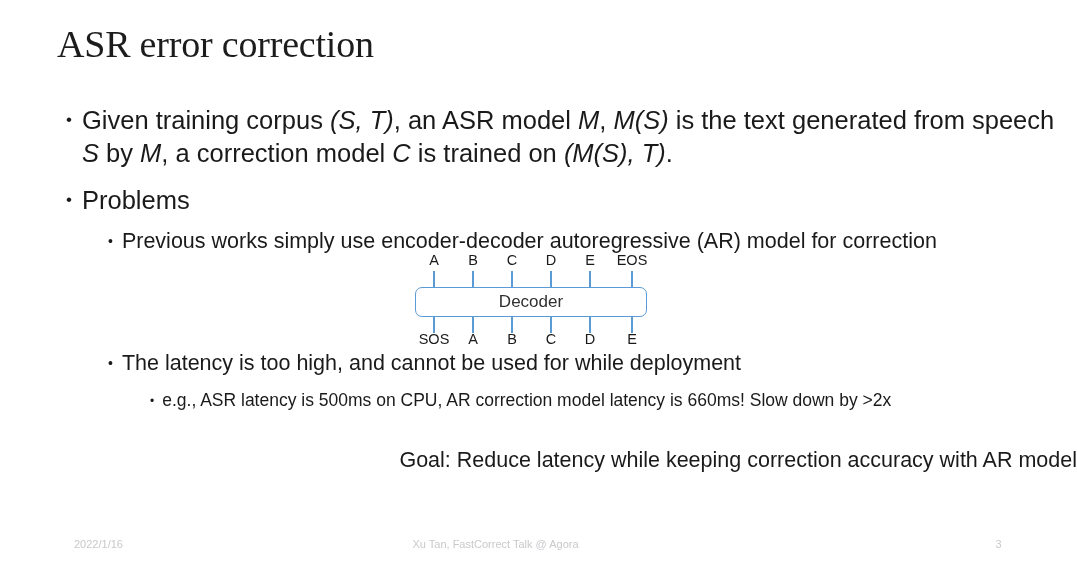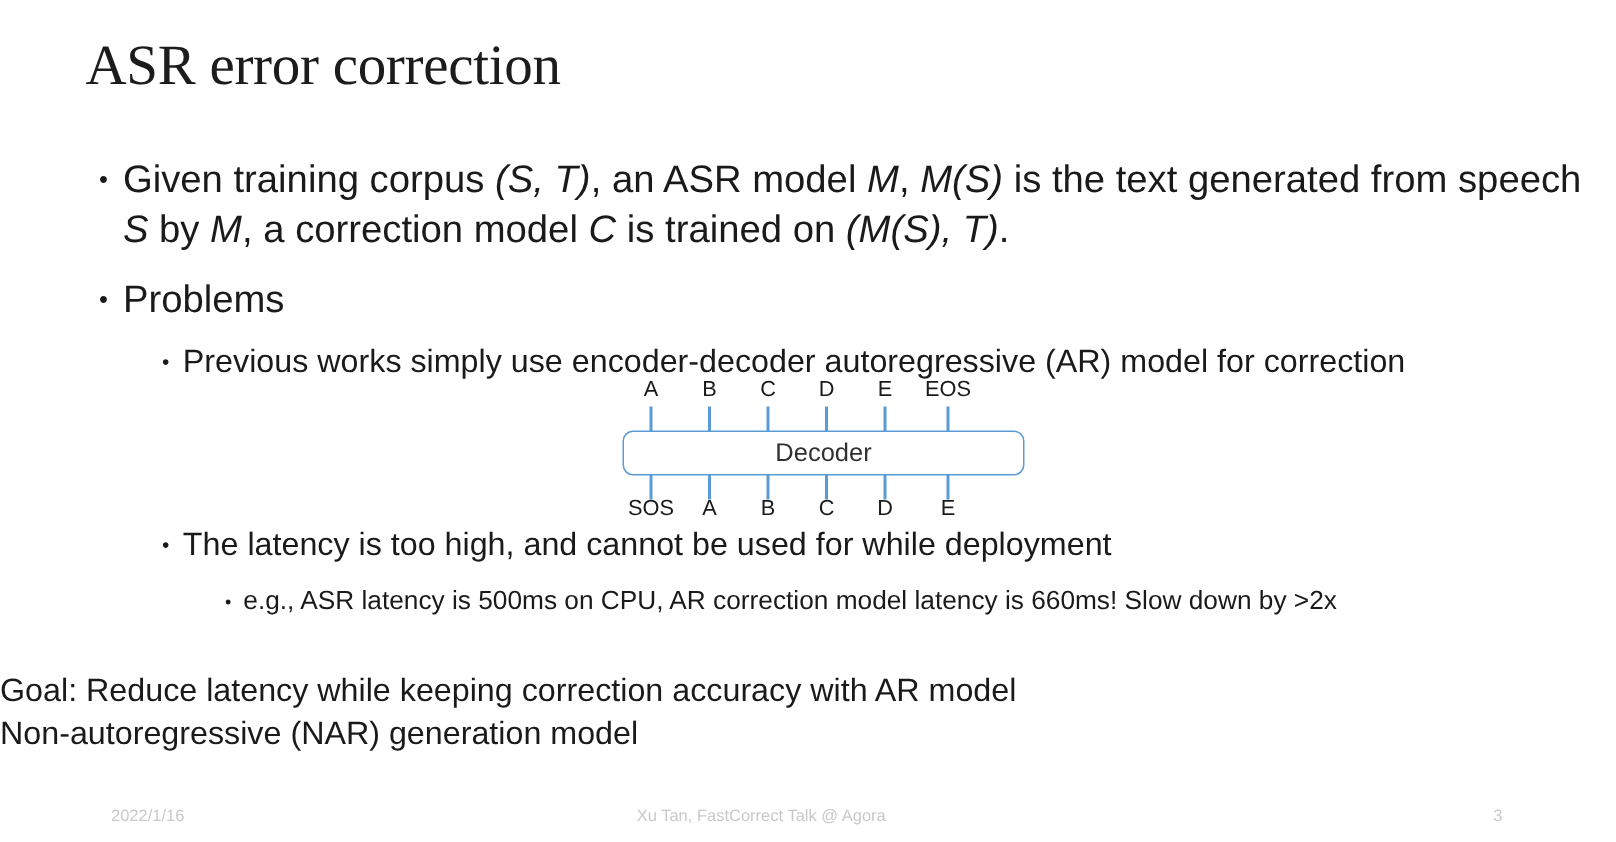--- a/index.html
+++ b/index.html
@@ -92,21 +92,21 @@
     position: absolute;
     left: 406px;
     top: 252px;
     width: 250px;
     height: 98px;
   }
   .dec-box {
     position: absolute;
     left: 9px;
     top: 35px;
-    width: 268px;
+    width: 232px;
     height: 30px;
     box-sizing: border-box;
     border: 1.6px solid #5b9bd5;
     border-radius: 7px;
     background: #ffffff;
     display: flex;
     align-items: center;
     justify-content: center;
     font-size: 17px;
     color: #303030;
@@ -129,35 +129,35 @@
   }
   .io-label.top    { top: 0px; }
   .io-label.bottom { top: 79px; }
 
   
   #goal-block {
     position: absolute;
     left: 0;
     top: 446px;
     width: 1077px;
-    text-align: left;
+    text-align: right;
     font-size: 21.5px;
     line-height: 1.35;
     color: #1a1a1a;
   }
 
   
   .footer {
     position: absolute;
     bottom: 11px;
     font-size: 11px;
     color: #c9c9cd;
   }
   .footer-date  { left: 74px; }
-  .footer-title { left: 12px; width: 991px; text-align: center; }
+  .footer-title { left: 0; width: 991px; text-align: center; }
   .footer-page  { left: 0; width: 1077px; text-align: center; padding-left: 920px; box-sizing: border-box; }
 </style>
 </head>
 <body>
 
 <div id="slide">
 
   <div class="slide-title">ASR error correction</div>
 
   <div class="bullet lvl1 b1">
@@ -214,20 +214,19 @@
     <span class="txt">The latency is too high, and cannot be used for while deployment</span>
   </div>
 
   <div class="bullet lvl3 b5">
     <span class="dot">•</span>
     <span class="txt">e.g., ASR latency is <strong>500ms</strong> on CPU, AR correction model latency is <strong>660ms</strong>! Slow down by <strong>&gt;2x</strong></span>
   </div>
 
   <div id="goal-block">
     <div><strong>Goal</strong><span>: Reduce latency while keeping correction accuracy with AR model</span></div>
-    <div><strong>Non-autoregressive (NAR)</strong><span> generation model</span></div>
   </div>
 
   <div class="footer footer-date">2022/1/16</div>
   <div class="footer footer-title">Xu Tan, FastCorrect Talk @ Agora</div>
   <div class="footer footer-page">3</div>
 
 </div>
 
 </body></html>

